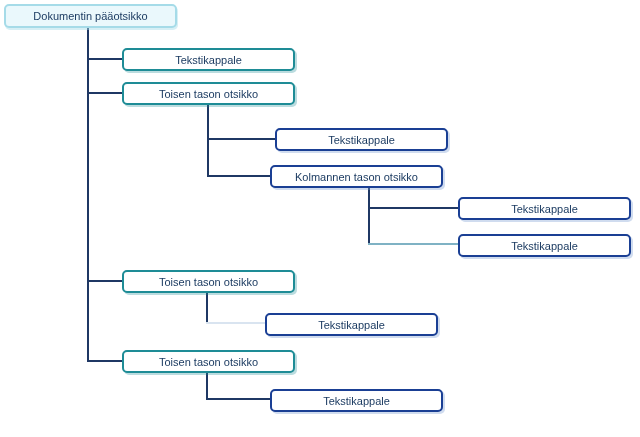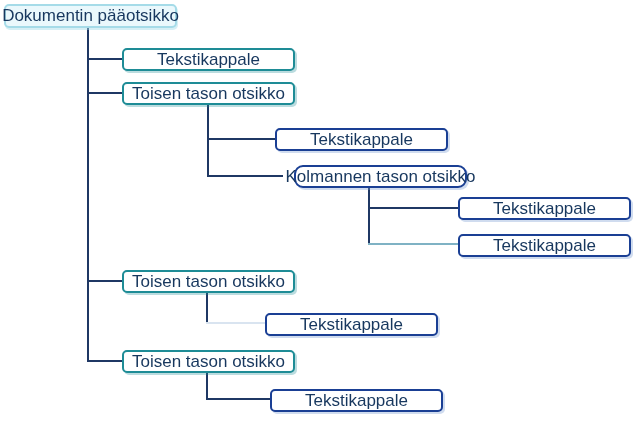--- a/index.html
+++ b/index.html
@@ -19,21 +19,21 @@
     position: absolute;
     box-sizing: border-box;
     width: 173px;
     height: 23px;
     background: var(--box-fill);
     border: 2px solid;
     border-radius: 5px;
     display: flex;
     align-items: center;
     justify-content: center;
-    font-size: 17px;
+    font-size: 11px;
     color: var(--text);
     white-space: nowrap;
     z-index: 2;
   }
   .box.root {
     height: 24px;
     border-color: var(--root-border);
     background: var(--root-fill);
     box-shadow: 1px 2px 0 rgba(165, 219, 232, 0.45);
   }
@@ -89,21 +89,21 @@
   </div>
 
   <div class="box teal" style="left:122px; top:82px;">
     <span>Toisen tason otsikko</span>
   </div>
 
   <div class="box navy" style="left:275px; top:128px;">
     <span>Tekstikappale</span>
   </div>
 
-  <div class="box navy" style="left:294px; top:165px;border-radius:9px;">
+  <div class="box navy" style="left:270px; top:165px;">
     <span>Kolmannen tason otsikko</span>
   </div>
 
   <div class="box navy" style="left:458px; top:197px;">
     <span>Tekstikappale</span>
   </div>
 
   <div class="box navy" style="left:458px; top:234px;">
     <span>Tekstikappale</span>
   </div>

